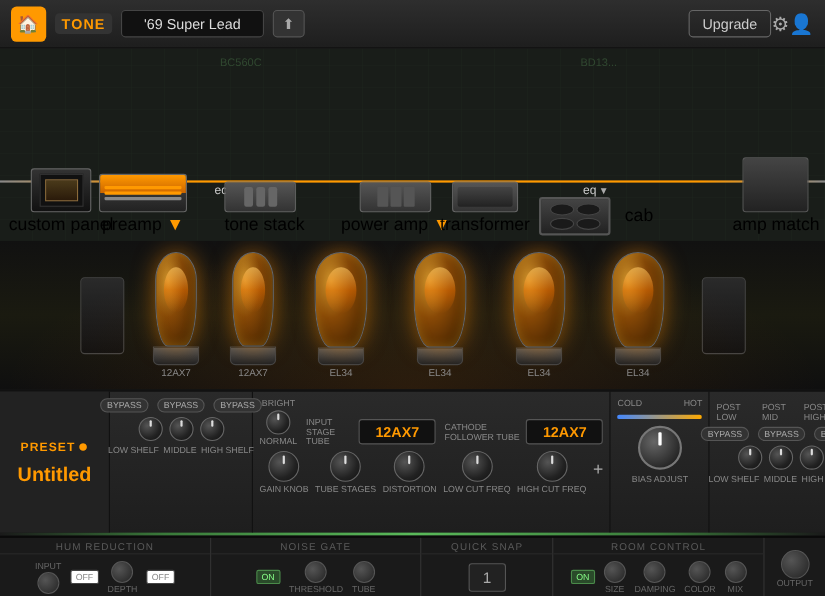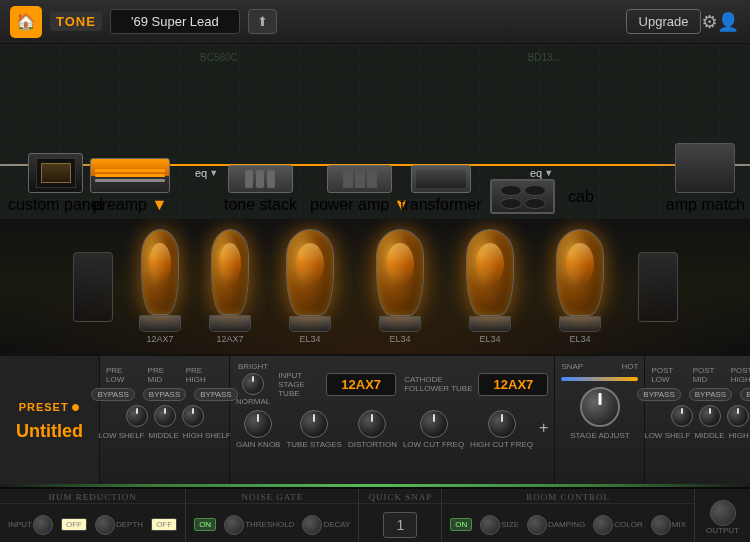--- a/index.html
+++ b/index.html
@@ -210,21 +210,21 @@
     .bypass-row {
       display: flex; gap: 8px; justify-content: center;
     }
 
     
     .tube-controls {
       flex: 1; padding: 6px; border-right: 1px solid #111;
       display: flex; flex-direction: column; gap: 4px;
     }
     .tube-ctrl-top {
-      display: flex; gap: 8px; align-items: center;
+      display: flex; gap: 8px; align-items: flex-end;
     }
     .bright-section {
       display: flex; flex-direction: column; align-items: center; gap: 2px;
     }
     .bright-label { color: #888; font-size: 8px; }
     .normal-label { color: #888; font-size: 8px; }
     .tube-selector {
       display: flex; align-items: center; gap: 2px;
     }
     .tube-selector-label { color: #888; font-size: 8px; }
@@ -276,35 +276,34 @@
     }
     .bottom-section {
       flex: 1; display: flex; flex-direction: column;
       border-right: 1px solid #333;
     }
     .bottom-section:last-child { border-right: none; }
     .bottom-section-label {
       color: #5a5a5a; font-size: 9px; letter-spacing: 1px;
       text-align: center; padding: 3px 0 1px;
       border-bottom: 1px solid #2a2a2a;
-      font-family: Liberation Serif, serif;
     }
     .bottom-controls {
       flex: 1; display: flex; align-items: center; justify-content: center;
       gap: 8px; padding: 2px 8px;
     }
     .small-knob {
       width: 20px; height: 20px;
       background: radial-gradient(circle at 35% 35%, #555 0%, #222 100%);
       border-radius: 50%; border: 1px solid #555; cursor: pointer;
     }
-    .toggle-group { display: flex; flex-direction: row; align-items: center; gap: 1px; }
+    .toggle-group { display: flex; flex-direction: column; align-items: center; gap: 1px; }
     .toggle-label { color: #666; font-size: 8px; }
     .toggle-btn {
-      background: #fef9c3; border: 1px solid #444; border-radius: 2px;
+      background: #ffffff; border: 1px solid #444; border-radius: 2px;
       color: #888; font-size: 8px; padding: 1px 4px; cursor: pointer;
     }
     .toggle-btn.active {
       background: #2a4a2a; border-color: #4a8a4a; color: #8f8;
     }
     .green-line {
       height: 3px;
       background: linear-gradient(90deg, transparent 0%, #3a7a3a 20%, #5aba5a 50%, #3a7a3a 80%, transparent 100%);
       margin: 0;
     }
@@ -357,21 +356,21 @@
         <div style="width:30px;height:20px;background:linear-gradient(180deg,#4a3a1a 0%,#2a1a0a 100%);border:1px solid #8a6a3a;"></div>
       </div>
     </div>
     <span class="label">custom panel</span>
   </div>
 
   <div style="position:absolute;bottom:40px;left:195px;z-index:3;">
     <span class="eq-label">eq <span class="dropdown-arrow">▼</span></span>
   </div>
 
-  <div style="position:absolute;bottom:5px;left:224px;display:flex;flex-direction:column;align-items:center;gap:3px;z-index:3;">
+  <div style="position:absolute;bottom:5px;left:204px;display:flex;flex-direction:column;align-items:flex-start;gap:3px;z-index:3;">
     <div class="component-box" style="width:65px;height:28px;">
       <div style="display:flex;gap:3px;">
         <div style="width:8px;height:18px;background:#666;border-radius:2px;"></div>
         <div style="width:8px;height:18px;background:#666;border-radius:2px;"></div>
         <div style="width:8px;height:18px;background:#666;border-radius:2px;"></div>
       </div>
     </div>
     <span class="label">tone stack</span>
   </div>
 
@@ -456,25 +455,20 @@
 
   <div class="preset-section">
     <div style="display:flex;align-items:center;gap:2px;">
       <span class="preset-label">PRESET</span>
       <span class="preset-dot">●</span>
     </div>
     <div class="preset-name-display">Untitled</div>
   </div>
 
   <div class="eq-section">
-    <div style="display:flex;gap:6px;justify-content:center;margin-top:4px;">
-      <span style="color:#888;font-size:8px;">PRE LOW</span>
-      <span style="color:#888;font-size:8px;">PRE MID</span>
-      <span style="color:#888;font-size:8px;">PRE HIGH</span>
-    </div>
     <div class="bypass-row">
       <button class="bypass-btn">BYPASS</button>
       <button class="bypass-btn">BYPASS</button>
       <button class="bypass-btn">BYPASS</button>
     </div>
     <div class="eq-row">
       <div class="knob-group">
         <div class="knob small"></div>
       </div>
       <div class="knob-group">
@@ -529,26 +523,26 @@
       <div class="knob-group">
         <div class="knob"></div>
         <span class="knob-label">HIGH CUT FREQ</span>
       </div>
       <div style="font-size:16px;color:#aaa;padding-bottom:12px;cursor:pointer;">+</div>
     </div>
   </div>
 
   <div class="bias-section">
     <div class="bias-labels">
-      <span class="bias-label-text">SNAP</span>
+      <span class="bias-label-text">COLD</span>
       <span class="bias-label-text">HOT</span>
     </div>
     <div style="width:100%;height:4px;background:linear-gradient(90deg,#4488ff 0%,#ffaa00 100%);border-radius:2px;margin:2px 0;"></div>
     <div class="bias-knob-large"></div>
-    <span class="bias-adjust-label">STAGE ADJUST</span>
+    <span class="bias-adjust-label">BIAS ADJUST</span>
   </div>
 
   <div class="eq-section-right">
     <div style="display:flex;gap:4px;justify-content:center;margin-top:4px;">
       <span style="color:#888;font-size:8px;">POST LOW</span>
       <span style="color:#888;font-size:8px;">POST MID</span>
       <span style="color:#888;font-size:8px;">POST HIGH</span>
     </div>
     <div class="bypass-row">
       <button class="bypass-btn">BYPASS</button>
@@ -604,21 +598,21 @@
     <div class="bottom-controls">
       <div class="toggle-group">
         <button class="toggle-btn active">ON</button>
       </div>
       <div class="toggle-group">
         <div class="small-knob"></div>
         <span class="toggle-label">THRESHOLD</span>
       </div>
       <div class="toggle-group">
         <div class="small-knob"></div>
-        <span class="toggle-label">DECAY</span>
+        <span class="toggle-label">TUBE</span>
       </div>
     </div>
   </div>
 
   <div class="bottom-section" style="max-width:120px;">
     <div class="bottom-section-label">QUICK SNAP</div>
     <div class="bottom-controls">
       <div style="background:#222;border:1px solid #555;border-radius:3px;color:#aaa;font-size:14px;padding:4px 12px;cursor:pointer;">1</div>
     </div>
   </div>

